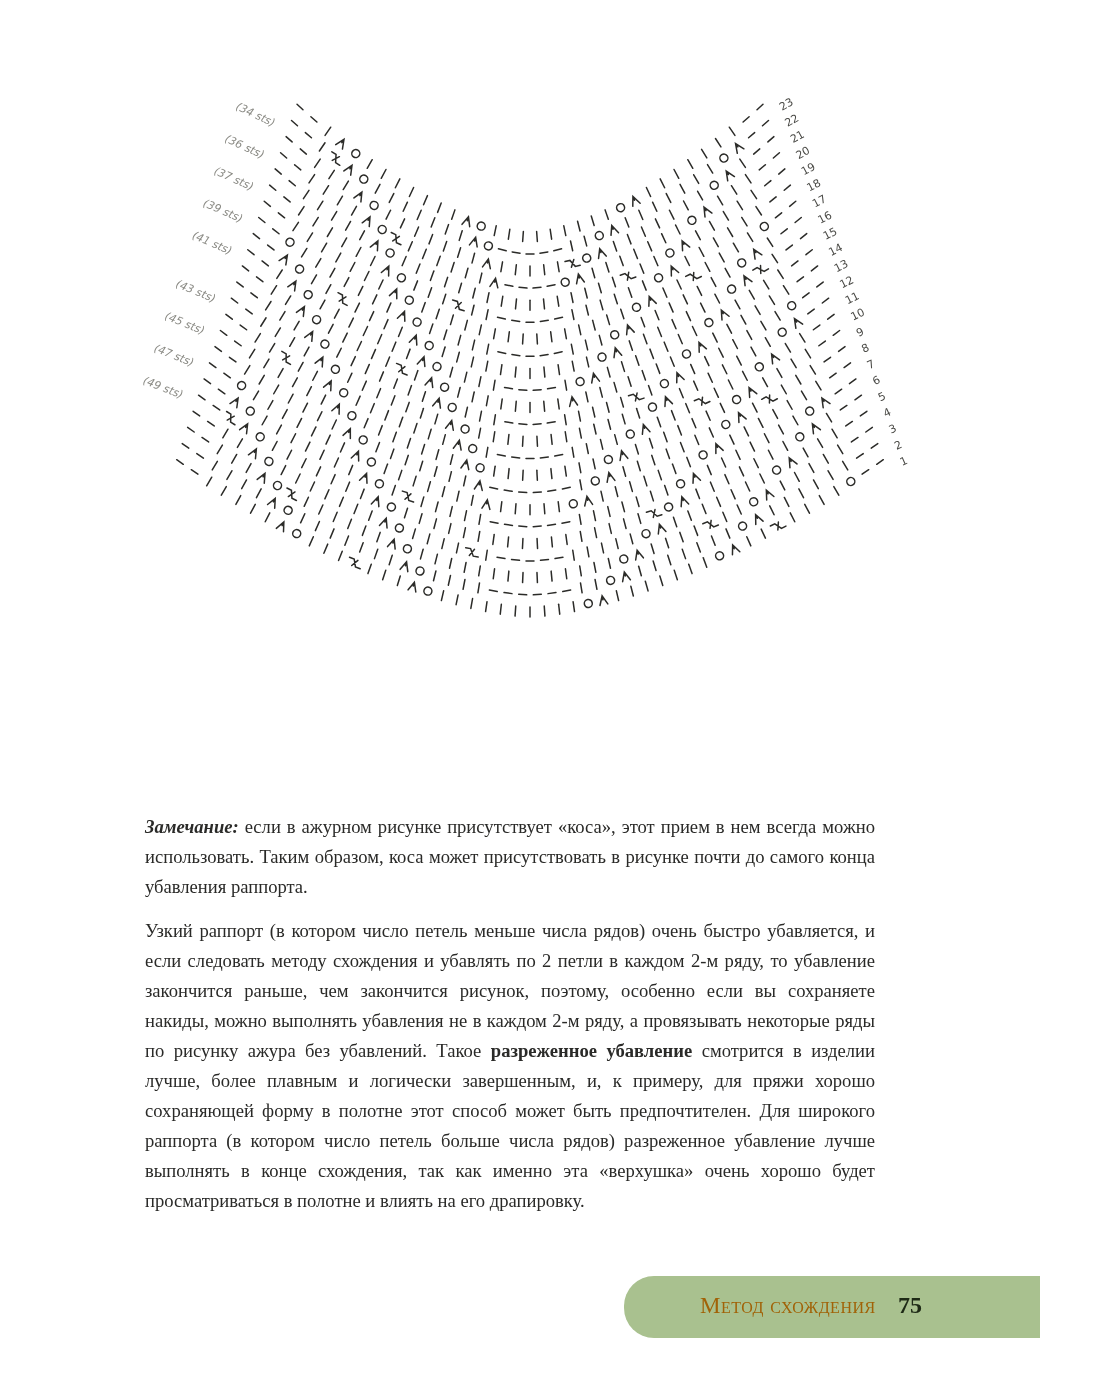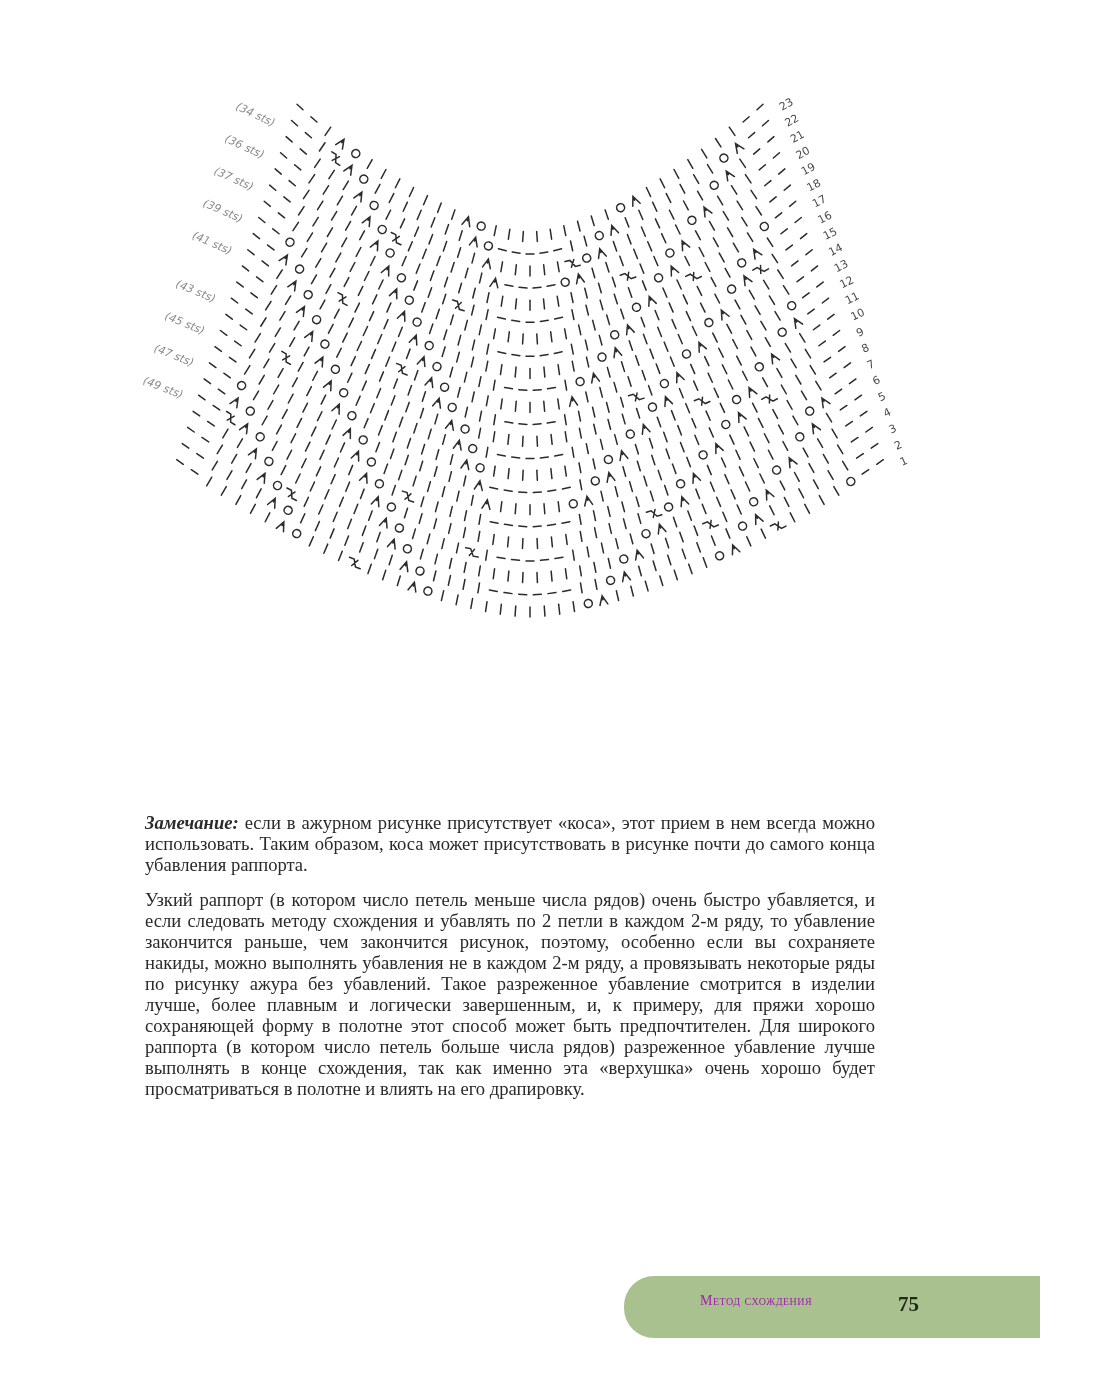--- a/index.html
+++ b/index.html
@@ -4,30 +4,30 @@
 <style>
   html, body { margin: 0; padding: 0; background: #ffffff; }
   body { width: 1107px; height: 1391px; position: relative; overflow: hidden;
          font-family: "Liberation Serif", "DejaVu Serif", serif; color: #2a2a28; }
   #chart { position: absolute; left: 0; top: 0; width: 1107px; height: 700px; }
   #chart text { font-family: "DejaVu Sans", sans-serif; }
   .sts-label { fill: #8a8a84; font-size: 11px; font-style: italic; }
   .row-label { fill: #4a4a46; font-size: 11px; }
   .sym { stroke: #2b2b28; stroke-width: 1.5; fill: none; stroke-linecap: round; }
   .body-text { position: absolute; left: 145px; width: 730px; font-size: 18.6px;
-               line-height: 21px; text-align: justify; }
+               line-height: 30px; text-align: justify; }
   .body-text p { margin: 0 0 14px 0; }
   .note-title { font-weight: bold; font-style: italic; }
-  .bold { font-weight: normal; }
+  .bold { font-weight: bold; }
   .footer-band { position: absolute; left: 624px; top: 1276px; width: 416px; height: 62px;
                  background: #a9c18f; border-radius: 30px 0 0 30px; }
-  .footer-text { position: absolute; left: 700px; top: 1293px; font-size: 14px;
-                 color: #a21caf; font-family: "Liberation Serif", serif; letter-spacing: 0.5px; }
+  .footer-text { position: absolute; left: 700px; top: 1293px; font-size: 23px;
+                 color: #a16207; font-family: "Liberation Serif", serif; letter-spacing: 0.5px; }
   .footer-text .sc { font-variant: small-caps; }
-  .footer-page { position: absolute; left: 898px; top: 1292px; font-size: 21px; font-weight: bold;
+  .footer-page { position: absolute; left: 898px; top: 1292px; font-size: 24px; font-weight: bold;
                  color: #1e2a16; font-family: "Liberation Serif", serif; }
 </style>
 </head>
 <body>
 
 <svg id="chart" xmlns="http://www.w3.org/2000/svg" viewBox="0 0 1107 700">
   <g id="sts-labels">
       <text x="235.0" y="109.0" class="sts-label" transform="rotate(25.3 235.0 109.0)">(34 sts)</text>
       <text x="224.1" y="141.3" class="sts-label" transform="rotate(24.7 224.1 141.3)">(36 sts)</text>
       <text x="213.2" y="173.5" class="sts-label" transform="rotate(24.2 213.2 173.5)">(37 sts)</text>

